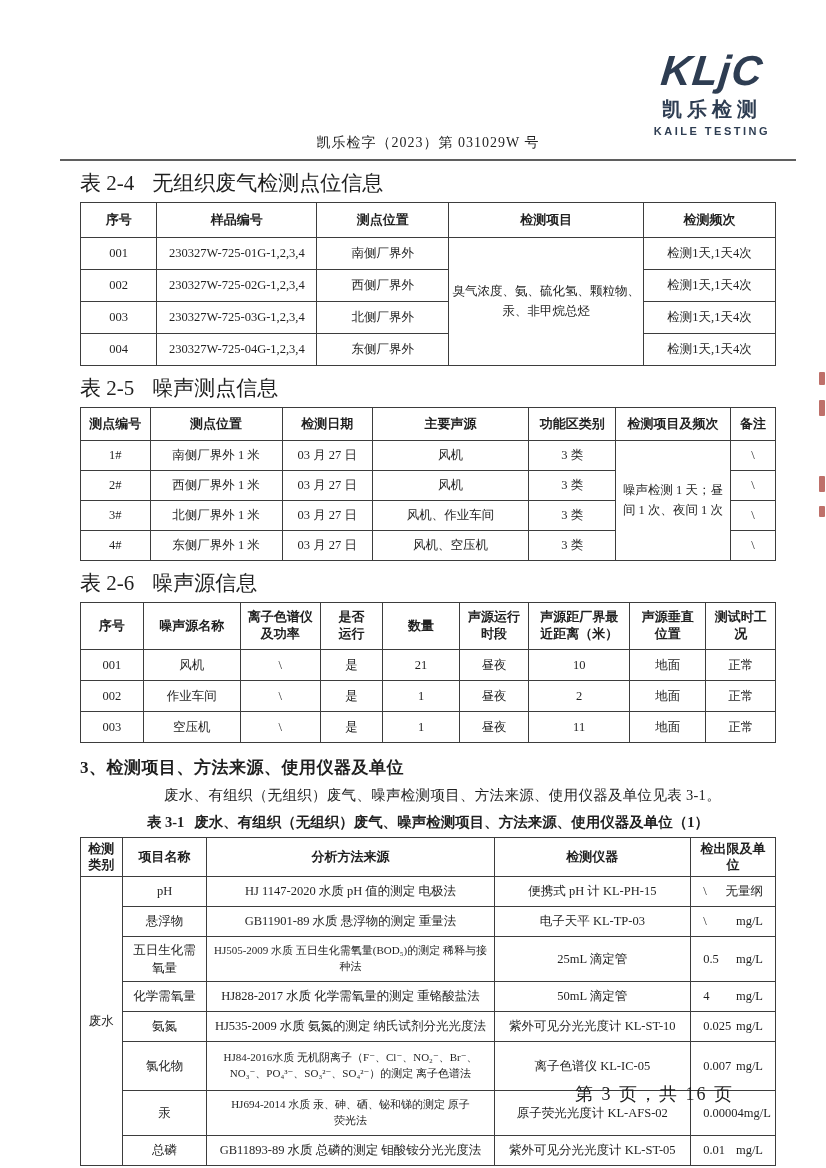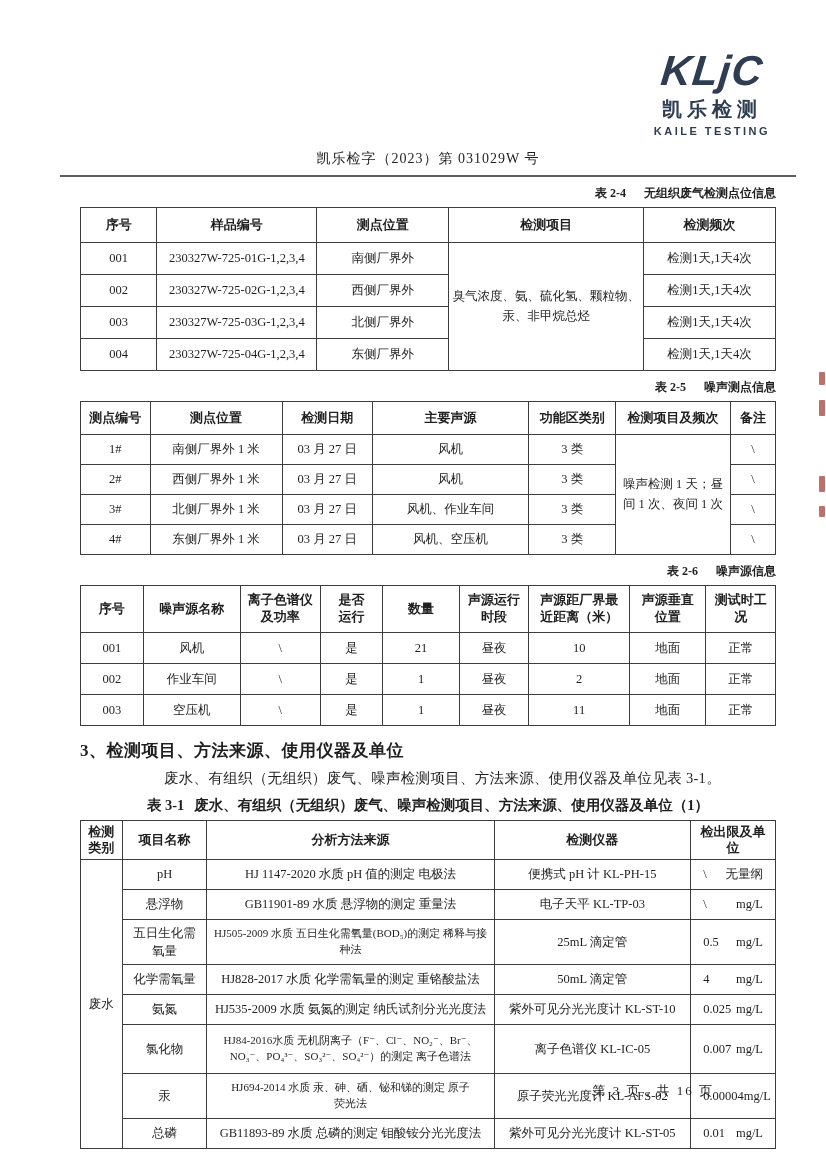--- a/index.html
+++ b/index.html
@@ -4,31 +4,31 @@
 <style>
   html,body{margin:0;padding:0;background:#e8e8e8;}
   .page{
     position:relative;
     width:826px;height:1168px;
     background:#ffffff;
     font-family:"Liberation Serif","DejaVu Serif",serif;
     color:#1f1f1f;
     overflow:hidden;
   }
-  .content{position:absolute;left:80px;top:16px;width:696px;}
+  .content{position:absolute;left:80px;top:0;width:696px;}
   
   .logo{position:absolute;top:50px;right:56px;text-align:center;color:#2e3d52;}
   .logo .mark{font-family:"Liberation Sans","DejaVu Sans",sans-serif;font-style:italic;font-weight:900;font-size:42px;letter-spacing:1px;line-height:1;transform:skewX(-6deg);}
   .logo .cn{font-weight:bold;font-size:20px;letter-spacing:5px;margin-top:4px;}
   .logo .en{font-family:"Liberation Sans","DejaVu Sans",sans-serif;font-weight:bold;font-size:11px;letter-spacing:2.5px;margin-top:2px;}
   
   .docline{margin-top:134px;text-align:center;font-size:14px;letter-spacing:1px;}
   .rule{margin:7px 0 0 -20px;width:736px;border-top:2px solid #5f5f5f;}
   
-  .ttl{text-align:right;font-weight:bold;font-size:12px;margin-top:8px;}
+  .ttl{text-align:left;font-weight:normal;font-size:21px;margin-top:8px;}
   .ttl .lbl{margin-right:18px;}
   
   table.tbl{width:100%;border-collapse:collapse;table-layout:fixed;margin-top:5px;}
   .tbl th,.tbl td{border:1px solid #3d3d3d;text-align:center;vertical-align:middle;font-size:12.5px;padding:1px 3px;overflow:hidden;}
   .tbl th{font-weight:bold;font-size:13px;}
   .prewrap{white-space:pre-line;line-height:1.55;}
   .t24 th{height:32px;} .t24 td{height:29px;}
   .t25 th{height:30px;} .t25 td{height:27px;}
   .t26 th{height:44px;white-space:pre-line;line-height:1.3;} .t26 td{height:28px;}
   .t31 th{height:36px;white-space:pre-line;line-height:1.25;}
@@ -36,21 +36,21 @@
   .t31 td.h2{height:42px;} .t31 td.h3{height:46px;}
   .t31 .small{font-size:11px;}
   .limitcell{padding:0;}
   .limitcell .lim{display:flex;justify-content:space-between;align-items:center;padding:0 9px;}
   
   .sec-h{margin-top:13px;font-weight:bold;font-size:17px;letter-spacing:.5px;}
   .sec-p{margin-top:7px;font-size:14.5px;text-indent:2em;letter-spacing:.3px;text-align:center;}
   .t31ttl{margin-top:8px;text-align:center;font-weight:bold;font-size:14.5px;}
   .t31ttl .lbl{margin-right:10px;}
   
-  .footer{position:absolute;top:1082px;right:112px;font-size:13px;letter-spacing:2px;}
+  .footer{position:absolute;top:1082px;right:92px;font-size:18px;letter-spacing:2px;}
   
   .redmark{position:absolute;left:819px;width:6px;background:#a84038;opacity:.75;border-radius:1px;}
   .rm1{top:372px;height:13px;} .rm2{top:400px;height:16px;}
   .rm3{top:476px;height:16px;} .rm4{top:506px;height:11px;}
 </style>
 </head>
 <body>
 
 <div class="page">
 

